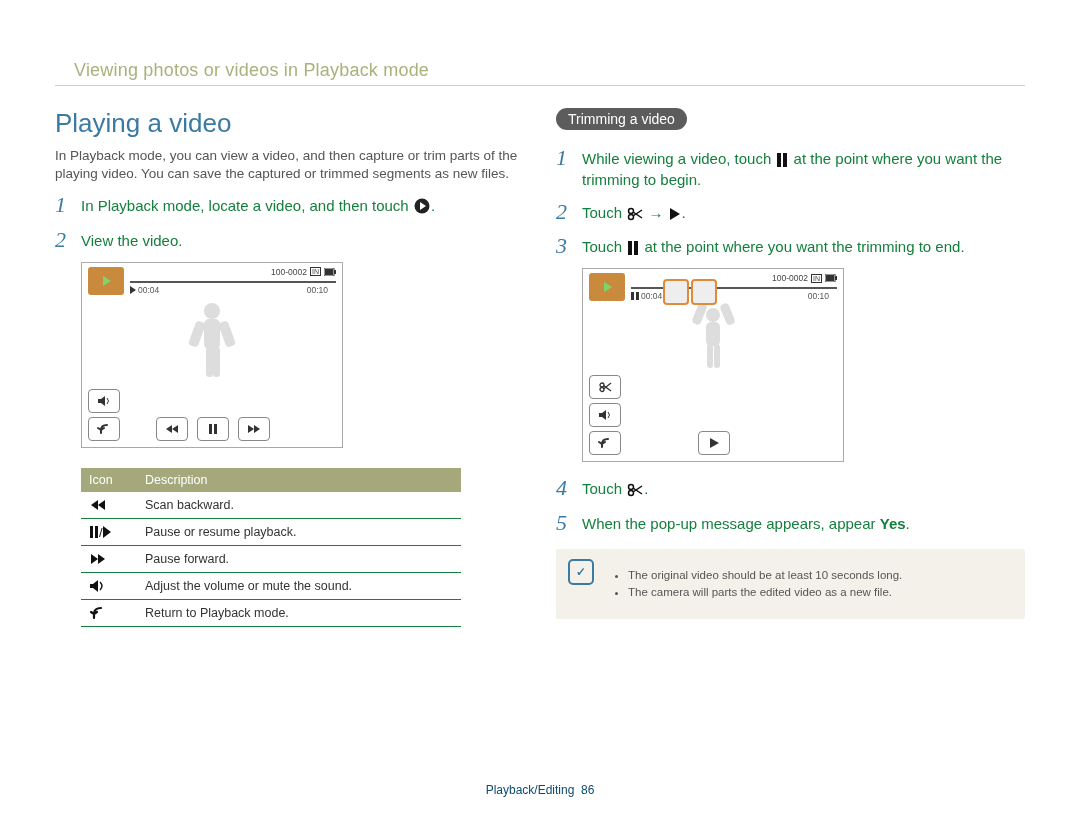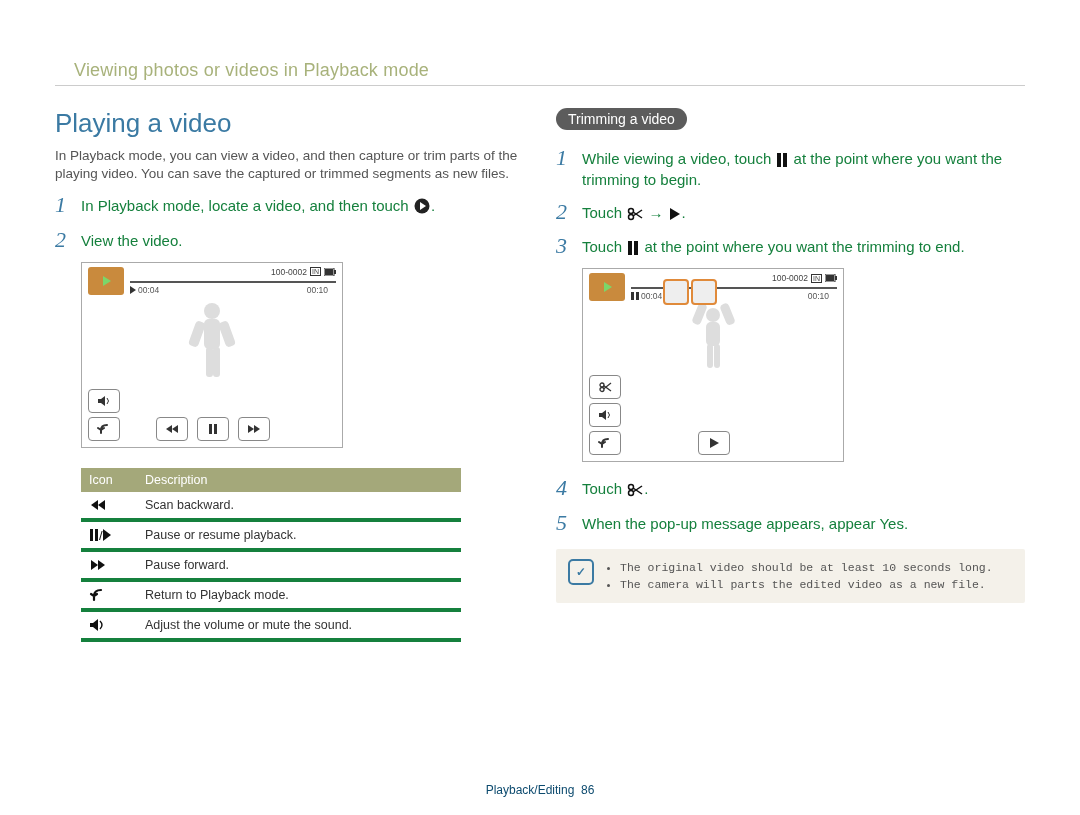--- a/index.html
+++ b/index.html
@@ -57,21 +57,21 @@
     width: 26px;
     flex-shrink: 0;
     line-height: 1.1;
   }
   .step .text {
     font-size: 15px;
     line-height: 1.4;
     color: #15803d;
     padding-top: 2px;
   }
-  .step .text b { font-weight: normal; }
+  .step .text b { font-weight: bold; }
   .inline-icon {
     display: inline-block;
     vertical-align: -3px;
     margin: 0 1px;
   }
   .pill {
     display: inline-block;
     background: #5c5c5c;
     color: #fff;
     font-size: 14px;
@@ -180,21 +180,21 @@
     margin-top: 20px;
   }
   .icon-table th {
     background: #a4a87a;
     color: #fff;
     font-weight: normal;
     text-align: left;
     padding: 5px 8px;
   }
   .icon-table td {
-    border-bottom: 4px solid #15803d;
+    border-bottom: 1px solid #15803d;
     padding: 6px 8px;
     vertical-align: middle;
   }
   .icon-table td:first-child { width: 40px; text-align: center; }
   .sub-bullet {
     font-size: 12.5px;
     color: #444;
     padding-left: 38px;
     line-height: 1.4;
   }
@@ -213,25 +213,24 @@
     width: 22px; height: 22px;
     border: 2px solid #3b7aa3;
     border-radius: 5px;
     color: #3b7aa3;
     font-weight: bold;
     display: flex; align-items:center; justify-content:center;
     font-size: 12px;
     flex-shrink: 0;
   }
   .note ul {
-    margin: 0; padding-left: 16px;
+    margin: 8px; padding-left: 16px;
     font-size: 11.5px;
     color: #555;
     line-height: 1.5;
-    font-family: Liberation Mono, monospace;
   }
   .footer {
     position: absolute;
     bottom: 18px;
     left: 0; right: 0;
     text-align: center;
     font-size: 12px;
     color: #0c4a6e;
   }
   
@@ -361,31 +360,31 @@
         <td>Pause or resume playback.</td>
       </tr>
       <tr>
         <td><span><svg width="18" height="14">
                   <polygon points="2,2 9,7 2,12" fill="#111"></polygon>
                   <polygon points="9,2 16,7 9,12" fill="#111"></polygon>
                 </svg></span></td>
         <td>Pause forward.</td>
       </tr>
       <tr>
-        <td><span><svg width="16" height="14">
-                  <path d="M12 2 Q5 2 5 8 L5 12 M5 8 L2 6 M5 8 L8 6" stroke="#111" stroke-width="2.2" fill="none" stroke-linecap="round"></path>
-                </svg></span></td>
-        <td>Return to Playback mode.</td>
-      </tr>
-      <tr>
         <td><span><svg width="18" height="14">
                   <polygon points="1,5 4,5 9,1 9,13 4,9 1,9" fill="#111"></polygon>
                   <path d="M11 3 Q15 7 11 11" stroke="#111" fill="none" stroke-width="1.4"></path>
                 </svg></span></td>
         <td>Adjust the volume or mute the sound.</td>
+      </tr>
+      <tr>
+        <td><span><svg width="16" height="14">
+                  <path d="M12 2 Q5 2 5 8 L5 12 M5 8 L2 6 M5 8 L8 6" stroke="#111" stroke-width="2.2" fill="none" stroke-linecap="round"></path>
+                </svg></span></td>
+        <td>Return to Playback mode.</td>
       </tr>
     </tbody>
       </table>
   </div>
 
   <div class="col">
     <div><span class="pill">Trimming a video</span></div>
 
     <div class="step" style="margin-top:16px">
       <div class="num">1</div>

